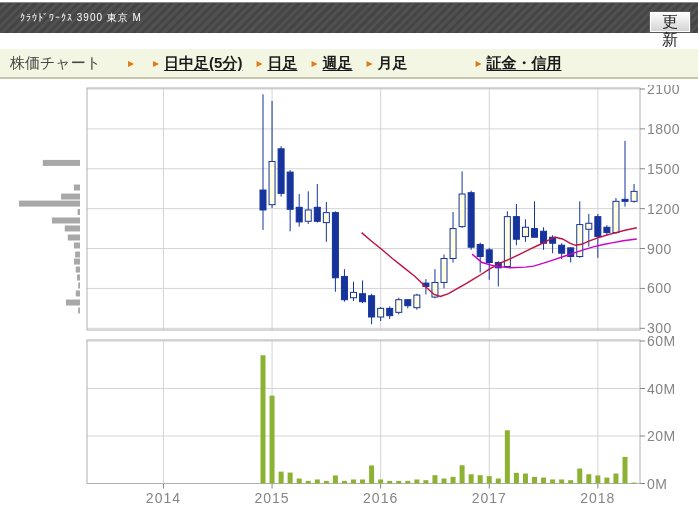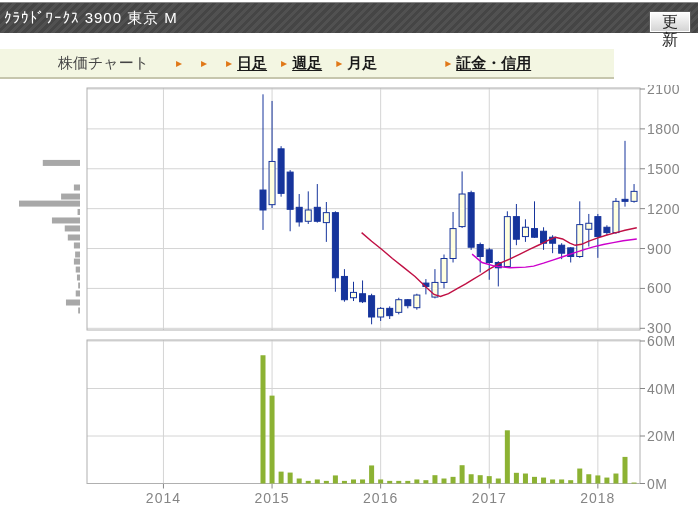--- a/index.html
+++ b/index.html
@@ -2,29 +2,29 @@
 <html><head>
 <meta charset="utf-8">
 <style>
   html,body{margin:0;padding:0;background:#fff;}
   body{width:698px;height:528px;position:relative;overflow:hidden;
        font-family:"Liberation Sans",sans-serif;}
   
   .titlebar{position:absolute;left:0;top:2px;width:698px;height:31px;box-sizing:border-box;
     background:repeating-linear-gradient(135deg,#454545 0 3px,#515151 3px 6px);
     border-top:1px solid #8a8a8a;display:flex;align-items:center;}
-  .titlebar .title{color:#ffffff;font-size:15px;padding-left:4px;letter-spacing:1px;}
+  .titlebar .title{color:#ffffff;font-size:10px;padding-left:20px;letter-spacing:1px;}
   .refresh-btn{position:absolute;right:7px;top:11px;width:42px;height:22px;
     background:linear-gradient(#fefefe,#d2d2d2);
     border:1px solid #5a5a5a;box-shadow:inset 0 0 0 1px #ffffff;
     font-size:16px;color:#222;font-family:inherit;line-height:18px;cursor:pointer;}
   
-  .tabbar{position:absolute;left:0;top:48px;width:614px;height:31px;box-sizing:border-box;
+  .tabbar{position:absolute;left:0;top:48px;width:698px;height:31px;box-sizing:border-box;
     background:#f3f6e2;border-top:1px solid #ffffff;border-bottom:2px solid #c6c6ad;
-    display:flex;align-items:center;font-size:15px;color:#333;padding-left:48px;}
+    display:flex;align-items:center;font-size:15px;color:#333;}
   .toolbar-label{margin-left:10px;width:104px;color:#444;}
   .tab{display:flex;align-items:center;margin-left:14px;white-space:nowrap;}
   .tab .arrow{color:#e07818;font-size:12px;margin-right:5px;}
   .tab .lbl{font-weight:bold;color:#1a1a1a;}
   .tab.link .lbl{text-decoration:underline;text-underline-offset:2px;cursor:pointer;}
   .tab.current .lbl{text-decoration:none;cursor:default;text-align:center;}
   .tab.extra{margin-left:68px;}
   
   .chart-wrap{position:absolute;left:0;top:85px;width:698px;height:443px;}
   svg text{font-family:"Liberation Sans","DejaVu Sans",sans-serif;}
@@ -37,20 +37,21 @@
 </div>
 <button class="refresh-btn">更新</button>
 
 <div class="tabbar">
   <span class="toolbar-label">株価チャート</span>
   <span class="tab link">
       <span class="arrow">▸</span>
     </span>
   <span class="tab link">
       <span class="arrow">▸</span>
+      <span class="lbl">日中足(5分)</span>
     </span>
   <span class="tab link">
       <span class="arrow">▸</span>
       <span class="lbl">日足</span>
     </span>
   <span class="tab link">
       <span class="arrow">▸</span>
       <span class="lbl">週足</span>
     </span>
   <span class="tab current">

